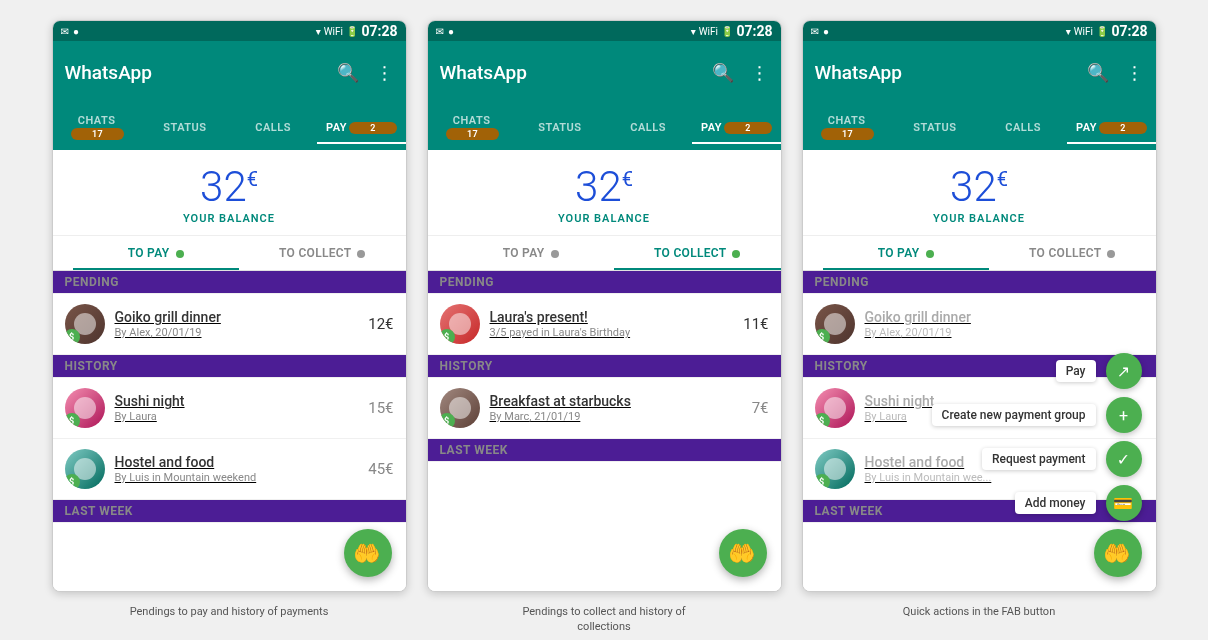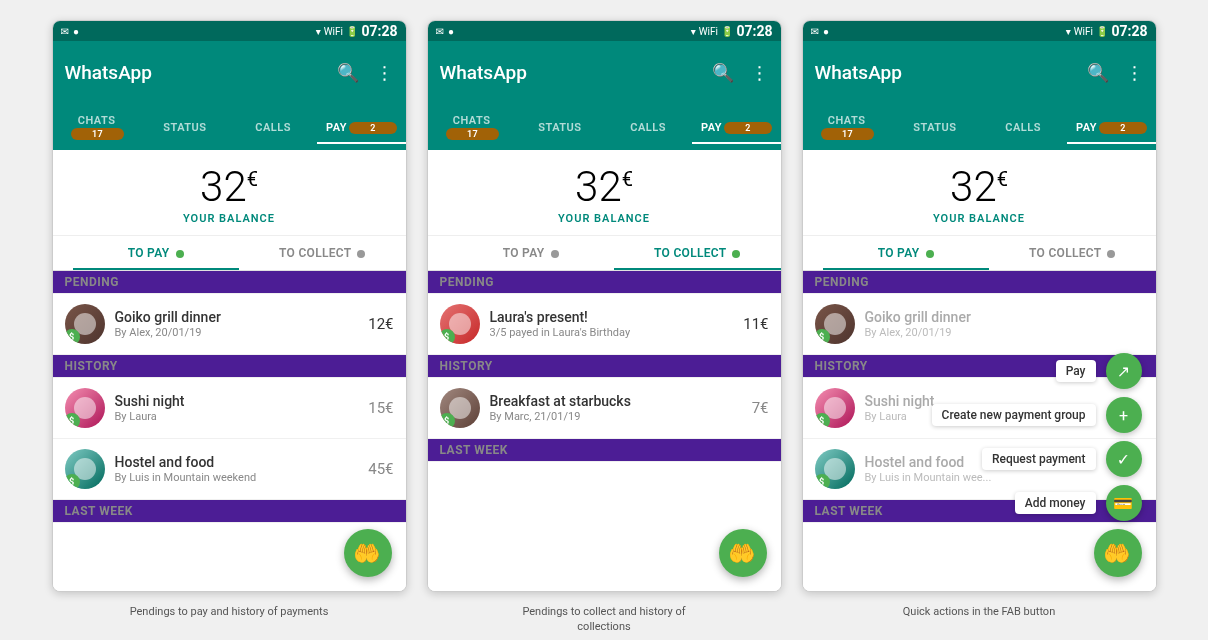--- a/index.html
+++ b/index.html
@@ -126,21 +126,21 @@
       position: relative;
     }
     .balance-section {
       text-align: center;
       padding: 16px 0 10px;
       border-bottom: 1px solid #eee;
     }
     .balance-amount {
       font-size: 42px;
       font-weight: 300;
-      color: #000000;
+      color: #1d4ed8;
       line-height: 1;
     }
     .balance-amount sup {
       font-size: 20px;
       font-weight: 400;
       vertical-align: super;
     }
     .balance-label {
       color: #00897b;
       font-size: 11px;
@@ -217,20 +217,21 @@
       border-radius: 50%;
       display: flex;
       align-items: center;
       justify-content: center;
       font-size: 9px;
       color: #fff;
       font-weight: bold;
     }
     .item-info {
       flex: 1;
+      text-decoration: underline;
     }
     .item-title {
       font-size: 14px;
       color: #333;
       font-weight: 500;
     }
     .item-subtitle {
       font-size: 11px;
       color: #888;
       margin-top: 1px;

